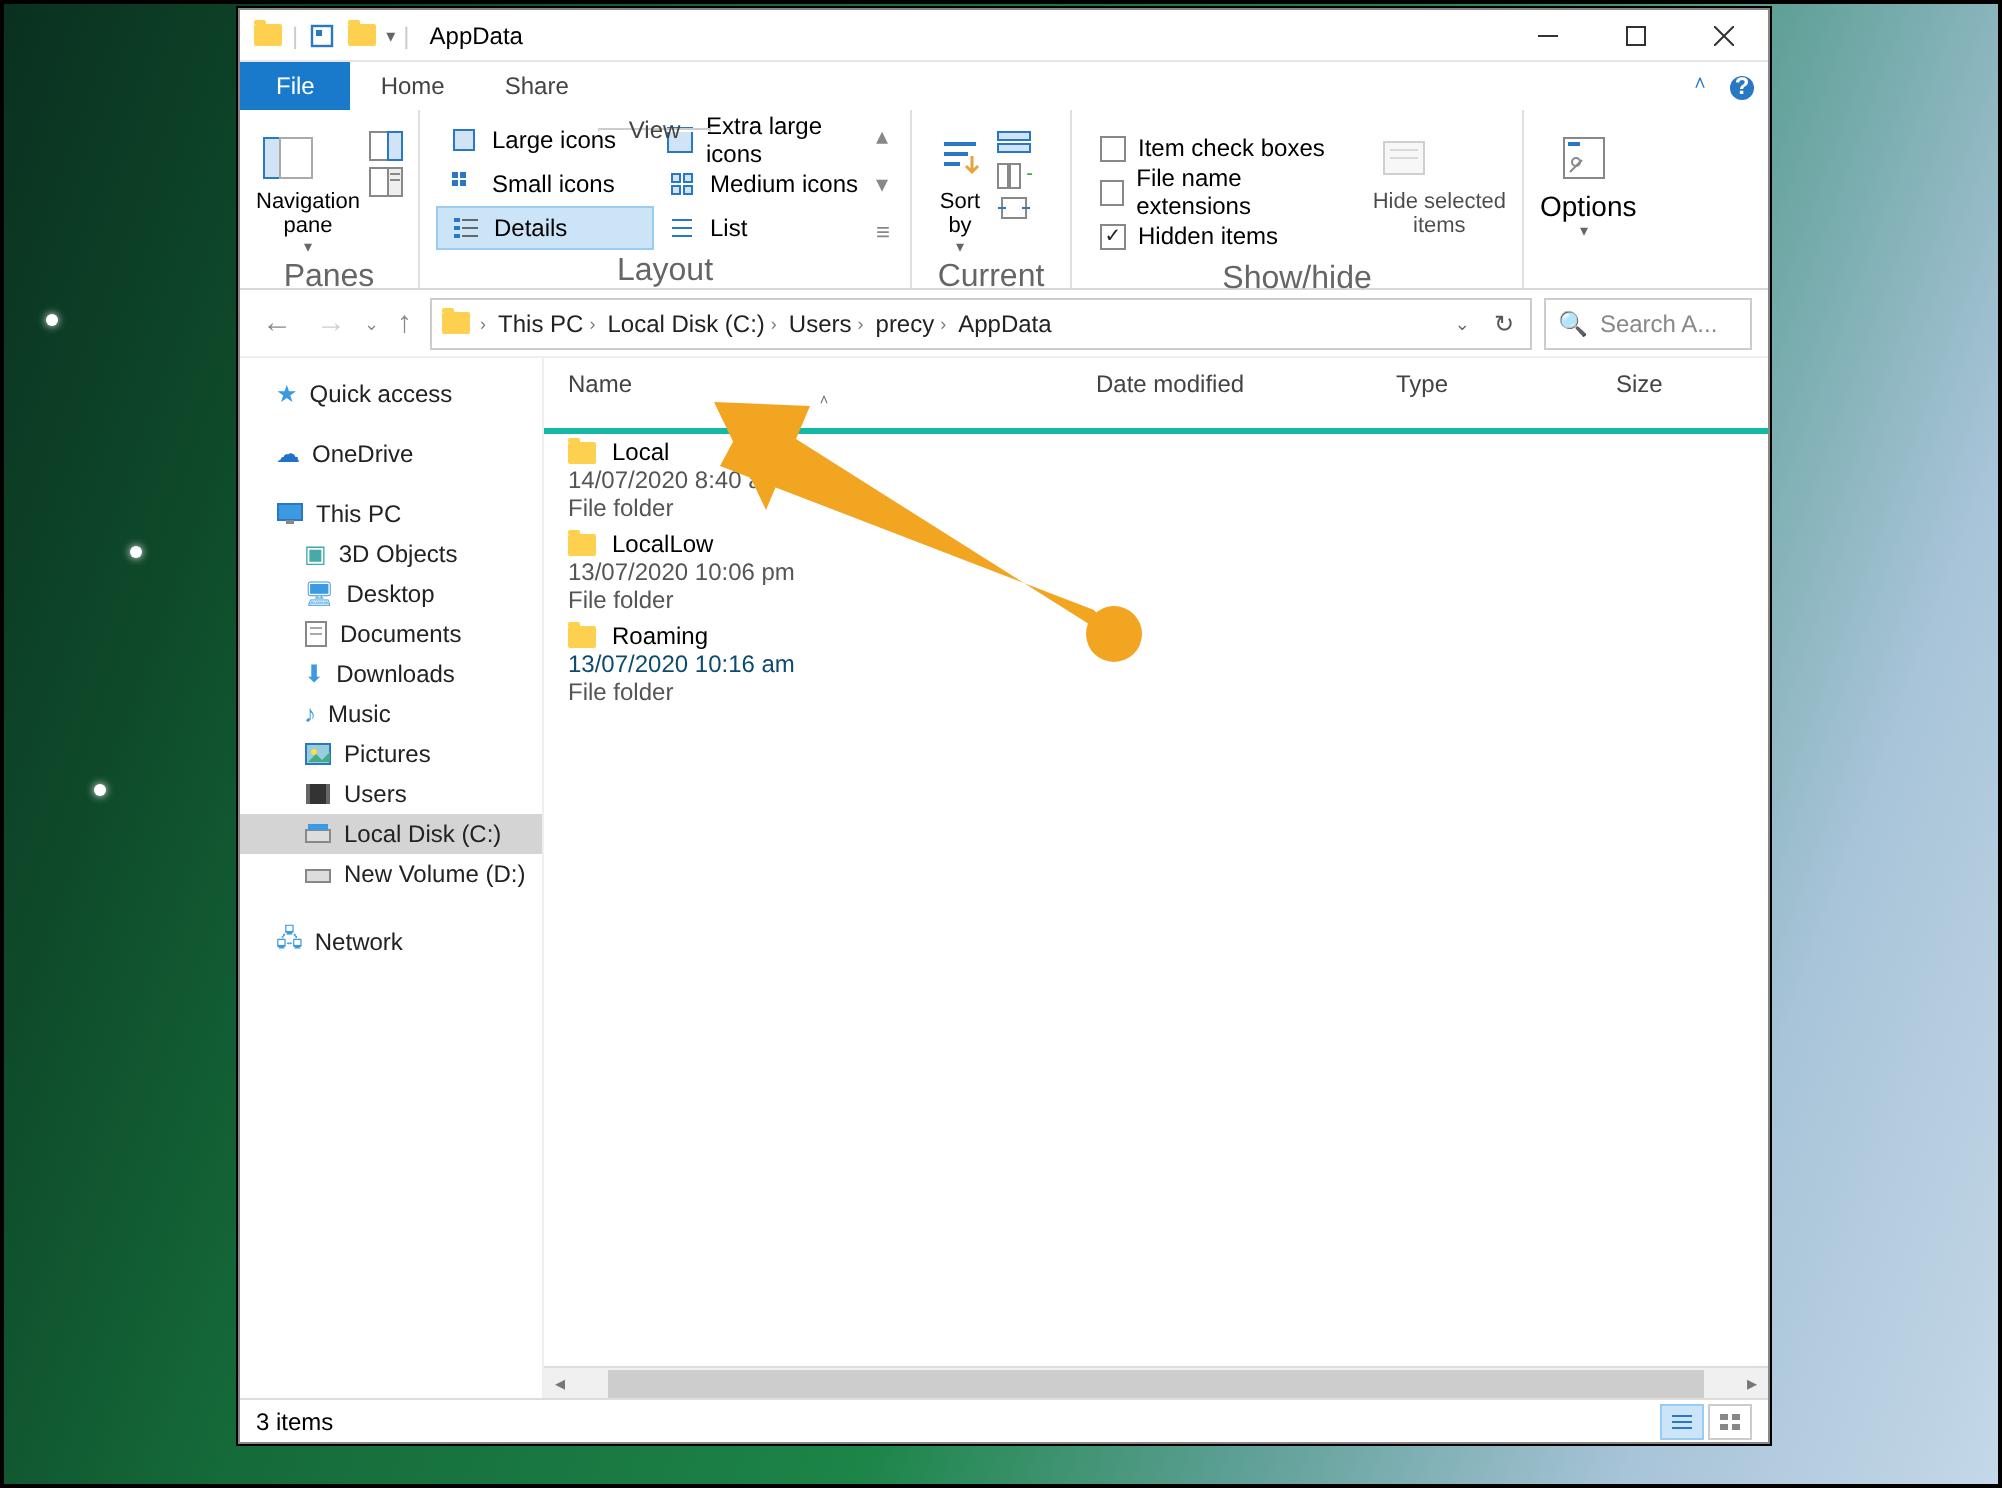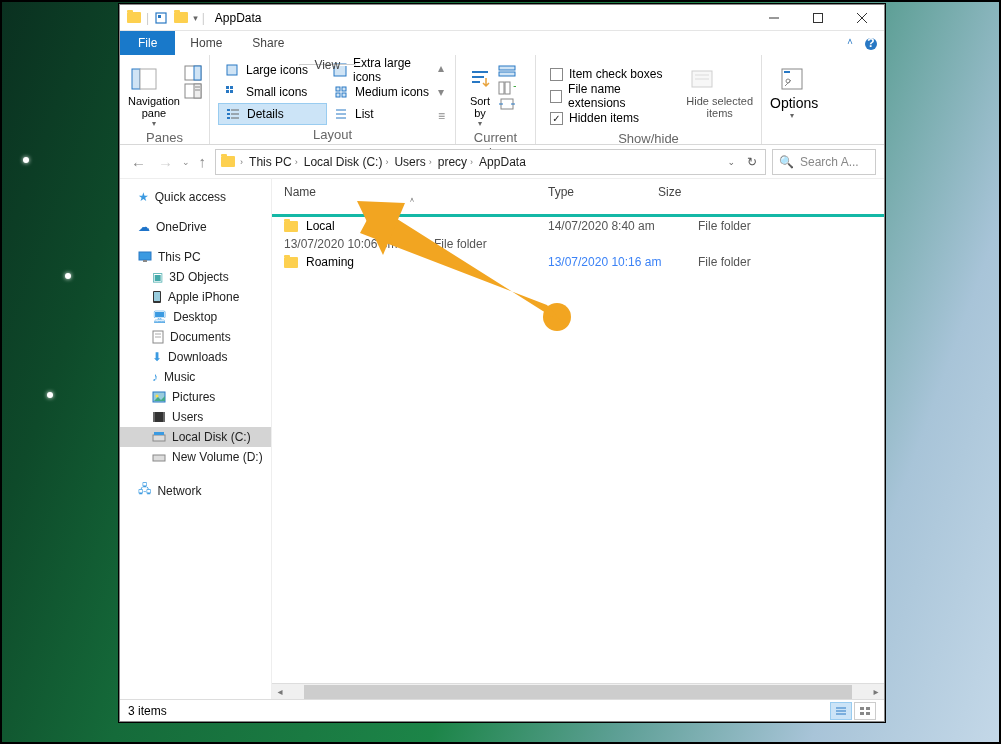--- a/index.html
+++ b/index.html
@@ -11,21 +11,21 @@
 .titlebar .title { flex: 1; font-size: 12px; color: #000; padding-left: 4px; }
 .titlebar .winbtns { display: flex; }
 .winbtn { width: 44px; height: 26px; display: flex; align-items: center; justify-content: center; color: #555; }
 .tabs { height: 24px; background: #fff; display: flex; align-items: stretch; position: relative; }
 .filetab { background: #1979ca; color: #fff; padding: 0 18px; display: flex; align-items: center; font-size: 12px; }
 .tabbtn { padding: 0 14px; display: flex; align-items: center; color: #444; border: 1px solid transparent; }
 .tabbtn.active { border: 1px solid #ccc; border-bottom: 1px solid #fff; background: #fff; margin-top: 33px; }
 .tabs .chevhelp { position: absolute; right: 6px; display: flex; align-items: center; gap: 8px; top: 4px; }
 .ribbon { height: 90px; background: #fff; border-bottom: 1px solid #d8d8d8; display: flex; align-items: stretch; }
 .rgroup { border-right: 1px solid #e0e0e0; padding: 4px 8px 2px; display: flex; flex-direction: column; justify-content: space-between; }
-.rgroup .label { text-align: center; color: #666; font-size: 13px; padding-top: 2px; }
+.rgroup .label { text-align: center; color: #666; font-size: 16px; padding-top: 2px; }
 .ribicon { width: 32px; height: 32px; display: flex; align-items: center; justify-content: center; }
 .riblist { display: flex; flex-direction: column; gap: 0; }
 .ribitem { display: flex; align-items: center; gap: 6px; padding: 1px 6px; height: 22px; }
 .ribitem.sel { background: #cce4f7; border: 1px solid #99ccf0; height: 22px; }
 .cb { width: 13px; height: 13px; border: 1px solid #888; display: inline-flex; align-items: center; justify-content: center; background: #fff; }
 .cb.checked:after { content: "✓"; font-size: 10px; color: #222; }
 .addr { height: 34px; display: flex; align-items: center; padding: 4px 8px; gap: 6px; border-bottom: 1px solid #eee; }
 .navcirc { color: #888; font-size: 15px; padding: 0 3px; }
 .pathbox { flex: 1; height: 26px; border: 1px solid #ccc; display: flex; align-items: center; padding: 0 4px; gap: 2px; background: #fff; }
 .crumb { display: flex; align-items: center; gap: 3px; color: #222; padding: 0 2px; }
@@ -33,21 +33,21 @@
 .searchbox { width: 104px; height: 26px; border: 1px solid #ccc; display: flex; align-items: center; padding: 0 6px; color: #888; gap: 6px; }
 .body { display: flex; height: calc(100% - 26px - 24px - 90px - 34px - 22px); }
 .nav { width: 152px; border-right: 1px solid #eee; padding: 8px 0; overflow: hidden; }
 .navitem { display: flex; align-items: center; gap: 6px; padding: 3px 8px 3px 18px; color: #222; cursor: default; }
 .navitem.indent { padding-left: 32px; }
 .navitem.sel { background: #d4d4d4; }
 .content { flex: 1; display: flex; flex-direction: column; position: relative; }
 .cols { display: flex; border-bottom: 3px solid #14b8a6; padding: 6px 12px; color: #444; font-size: 12px; }
 .cols > div { padding-right: 8px; }
 .cols .caret { font-size: 9px; color: #666; display: block; text-align: center; margin-top: -4px; }
-.filerow { display: flex; padding: 2px 12px; align-items: flex-start; }
+.filerow { display: flex; padding: 2px 12px; align-items: flex-start; flex-direction: column; }
 .filerow .n { display: flex; align-items: center; gap: 8px; }
 .scroll { height: 16px; background: #f0f0f0; border-top: 1px solid #ddd; display: flex; align-items: center; position: absolute; bottom: 0; left: 0; right: 0; }
 .scroll .thumb { background: #cdcdcd; height: 14px; flex: 1; margin: 0 16px; }
 .scroll .arr { width: 16px; text-align: center; color: #777; font-size: 10px; }
 .status { height: 22px; border-top: 1px solid #ddd; display: flex; align-items: center; padding: 0 8px; background: #fff; }
 .status .spacer { flex: 1; }
 .viewbtn { width: 22px; height: 18px; border: 1px solid #ccc; margin-left: 2px; display: flex; align-items: center; justify-content: center; }
 .viewbtn.active { background: #cce4f7; border-color: #99ccf0; }
 .arrow-annotation { position: absolute; pointer-events: none; }
 .folder-icon { width: 14px; height: 11px; background: #fdd04f; border-radius: 1px; position: relative; display: inline-block; }
@@ -377,29 +377,20 @@
               <rect x="5" y="9" width="4" height="2" fill="#888"></rect>
             </svg>
           </span>
           <span>This PC</span>
         </div>
       <div class="navitem indent">
           <span style="color:#4aa">▣</span>
           <span>3D Objects</span>
         </div>
       <div class="navitem indent">
-          <span>
-            <svg width="10" height="14">
-              <rect x="1" y="1" width="8" height="12" rx="1" fill="#333"></rect>
-              <rect x="2" y="2" width="6" height="9" fill="#9cd"></rect>
-            </svg>
-          </span>
-          <span>Apple iPhone</span>
-        </div>
-      <div class="navitem indent">
           <span style="color:#3b9ae1">🖥</span>
           <span>Desktop</span>
         </div>
       <div class="navitem indent">
           <span>
             <svg width="12" height="14">
               <rect x="1" y="1" width="10" height="12" fill="#fff" stroke="#888"></rect>
               <line x1="3" y1="4" x2="9" y2="4" stroke="#aaa"></line>
               <line x1="3" y1="7" x2="9" y2="7" stroke="#aaa"></line>
             </svg>
@@ -454,44 +445,49 @@
       <div style="height:10px"></div>
       <div class="navitem">
           <span style="color:#3b9ae1">🖧</span>
           <span>Network</span>
         </div>
     </div>
 
     <div class="content">
       <div class="cols">
         <div style="width:264px"><span>Name</span><span class="caret">＾</span></div>
+        <div style="width:150px">Date modified</div>
         <div style="width:110px">Type</div>
         <div style="width:60px">Size</div>
       </div>
       <div id="filerows">
           <div class="filerow">
             <div class="n" style="width:264px">
               <span class="folder-icon"></span>
               <span>Local</span>
             </div>
             <div style="width:150px;color:#555">14/07/2020 8:40 am</div>
             <div style="width:110px;color:#555">File folder</div>
             <div style="width:60px"></div>
           </div>
           <div class="filerow">
+            <div class="n" style="width:264px">
+              <span class="folder-icon"></span>
+              <span>LocalLow</span>
+            </div>
             <div style="width:150px;color:#555">13/07/2020 10:06 pm</div>
             <div style="width:110px;color:#555">File folder</div>
             <div style="width:60px"></div>
           </div>
           <div class="filerow">
             <div class="n" style="width:264px">
               <span class="folder-icon"></span>
               <span>Roaming</span>
             </div>
-            <div style="width:150px;color:#3b82f6">13/07/2020 10:16 am</div>
+            <div style="width:150px;color:#0c4a6e">13/07/2020 10:16 am</div>
             <div style="width:110px;color:#555">File folder</div>
             <div style="width:60px"></div>
           </div>
         </div>
       <div class="scroll">
         <div class="arr">◂</div>
         <div class="thumb"></div>
         <div class="arr">▸</div>
       </div>
     </div>

